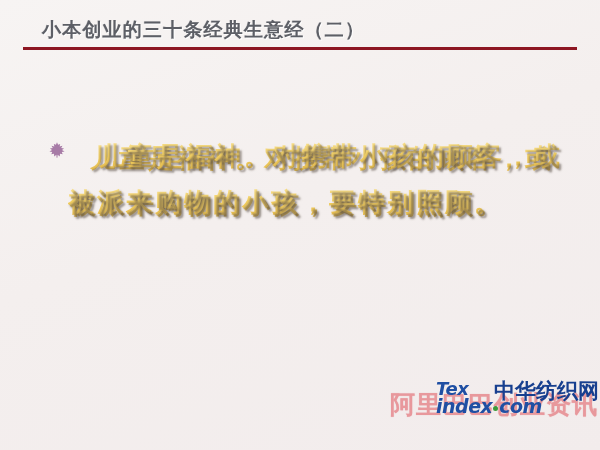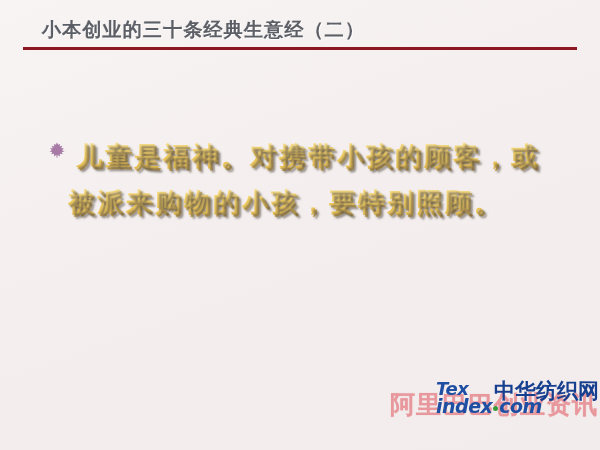--- a/index.html
+++ b/index.html
@@ -80,21 +80,22 @@
     color: #f3d572;
     background: linear-gradient(180deg, #fbe9a8 0%, #f2cf62 48%, #e0b345 100%);
     -webkit-background-clip: text;
     background-clip: text;
     -webkit-text-fill-color: transparent;
     text-shadow: 2px 2px 2px rgba(90,78,70,0.55);
     white-space: nowrap;
     line-height: 46px;
   }
   .body-line-1 {
-    margin-left: 32px;
+    margin-left: 44px;
+    text-align: center;
   }
   .body-line-2 {
     margin-left: 24px;
   }
 
   
   .body-text-wrap {
     position: relative;
   }
   .body-shadow {

